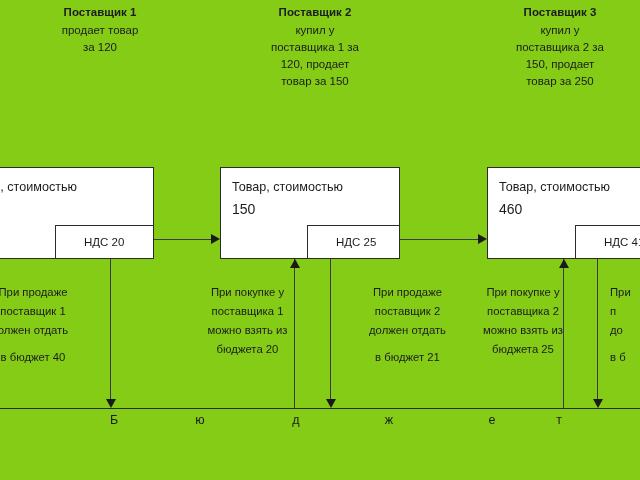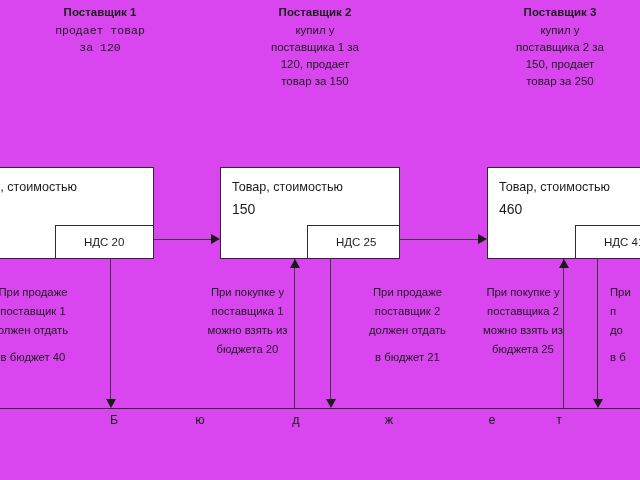--- a/index.html
+++ b/index.html
@@ -8,21 +8,21 @@
     background: #ffffff;
   }
   body {
     font-family: "Liberation Sans", "DejaVu Sans", sans-serif;
     color: #1a1a1a;
   }
   #canvas {
     position: relative;
     width: 640px;
     height: 480px;
-    background: #d946ef;
+    background: #84cc16;
     overflow: hidden;
   }
   .abs { position: absolute; }
 
   
   .supplier-caption {
     text-align: center;
     font-size: 11.5px;
     line-height: 17px;
     color: #1c1c1c;
@@ -126,21 +126,21 @@
     width: 20px;
   }
 </style>
 </head>
 <body>
 
 <div id="canvas">
 
   <div class="abs supplier-caption" style="left:0px; top:4px; width:200px;">
     <span class="title">Поставщик 1</span>
-    <span class="body" style="white-space:pre-line;font-family:Liberation Mono, monospace;">продает товар
+    <span class="body" style="white-space:pre-line;">продает товар
 за 120</span>
   </div>
 
   <div class="abs supplier-caption" style="left:215px; top:4px; width:200px;">
     <span class="title">Поставщик 2</span>
     <span class="body" style="white-space:pre-line;">купил у
 поставщика 1 за
 120, продает
 товар за 150</span>
   </div>

